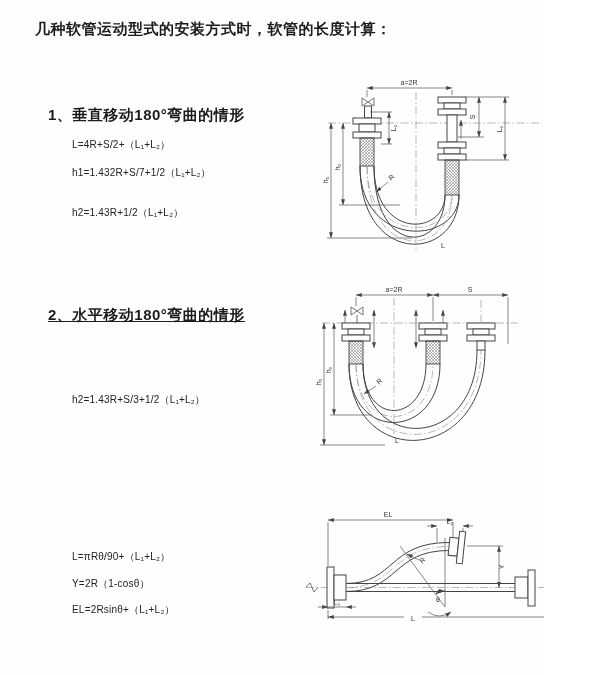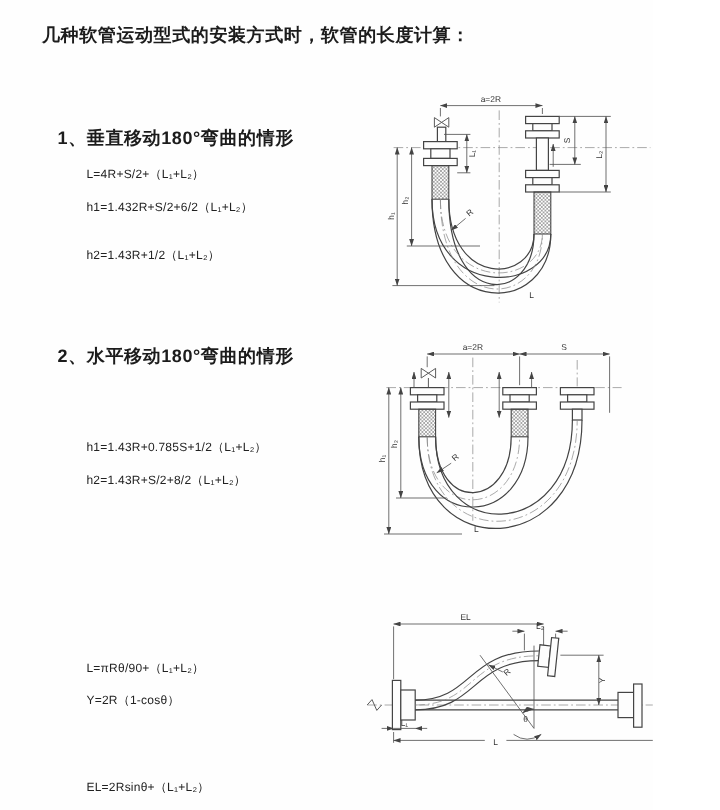--- a/index.html
+++ b/index.html
@@ -18,30 +18,29 @@
 </style>
 </head>
 <body>
 
 <div class="page">
 
   <div class="doc-title">几种软管运动型式的安装方式时，软管的长度计算：</div>
 
   <div class="sec-heading" style="left:48px;top:106px;">1、垂直移动180°弯曲的情形</div>
   <div class="formula" style="left:72px;top:138px;">L=4R+S/2+（L₁+L₂）</div>
-  <div class="formula" style="left:72px;top:166px;">h1=1.432R+S/2+6/2（L₁+L₂）</div>
+  <div class="formula" style="left:72px;top:166px;">h1=1.432R+S/7+1/2（L₁+L₂）</div>
   <div class="formula" style="left:72px;top:206px;">h2=1.43R+1/2（L₁+L₂）</div>
 
-  <div class="sec-heading" style="left:48px;top:288px;">2、水平移动180°弯曲的情形</div>
-  <div class="formula" style="left:72px;top:366px;">h1=1.43R+0.785S+1/2（L₁+L₂）</div>
-  <div class="formula" style="left:72px;top:393px;">h2=1.43R+S/2+8/2（L₁+L₂）</div>
+  <div class="sec-heading" style="left:48px;top:306px;text-decoration:underline;">2、水平移动180°弯曲的情形</div>
+  <div class="formula" style="left:72px;top:393px;">h2=1.43R+S/3+1/2（L₁+L₂）</div>
 
   <div class="formula" style="left:72px;top:550px;">L=πRθ/90+（L₁+L₂）</div>
   <div class="formula" style="left:72px;top:577px;">Y=2R（1-cosθ）</div>
-  <div class="formula" style="left:72px;top:603px;margin-top:46px;">EL=2Rsinθ+（L₁+L₂）</div>
+  <div class="formula" style="left:72px;top:603px;">EL=2Rsinθ+（L₁+L₂）</div>
 
   <svg style="left:312px;top:72px;" width="288" height="188" viewBox="0 0 288 188">
     <defs>
       <pattern id="hx1" width="3" height="3" patternUnits="userSpaceOnUse">
         <path d="M0,0 L3,3 M3,0 L0,3" stroke="#666" stroke-width="0.45"></path>
       </pattern>
       <marker id="ar1" markerWidth="6" markerHeight="4" refX="5.8" refY="2" orient="auto-start-reverse" markerUnits="userSpaceOnUse">
         <path d="M0,0 L6,2 L0,4 Z" fill="#444"></path>
       </marker>
     </defs>

